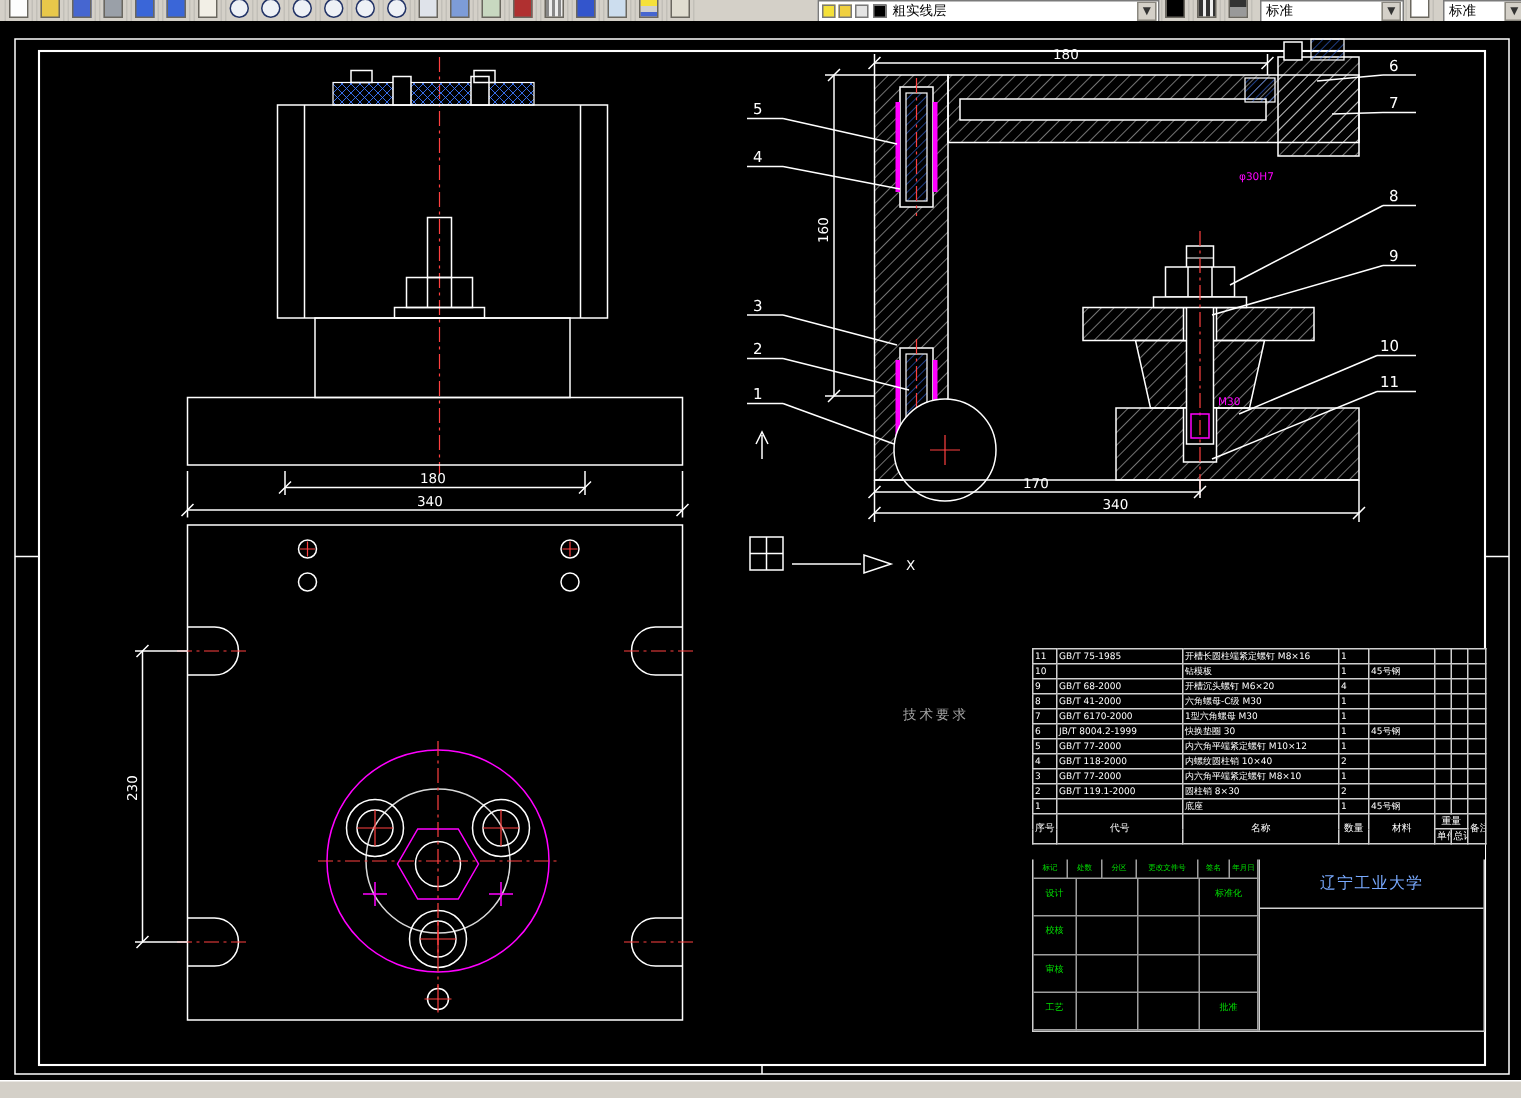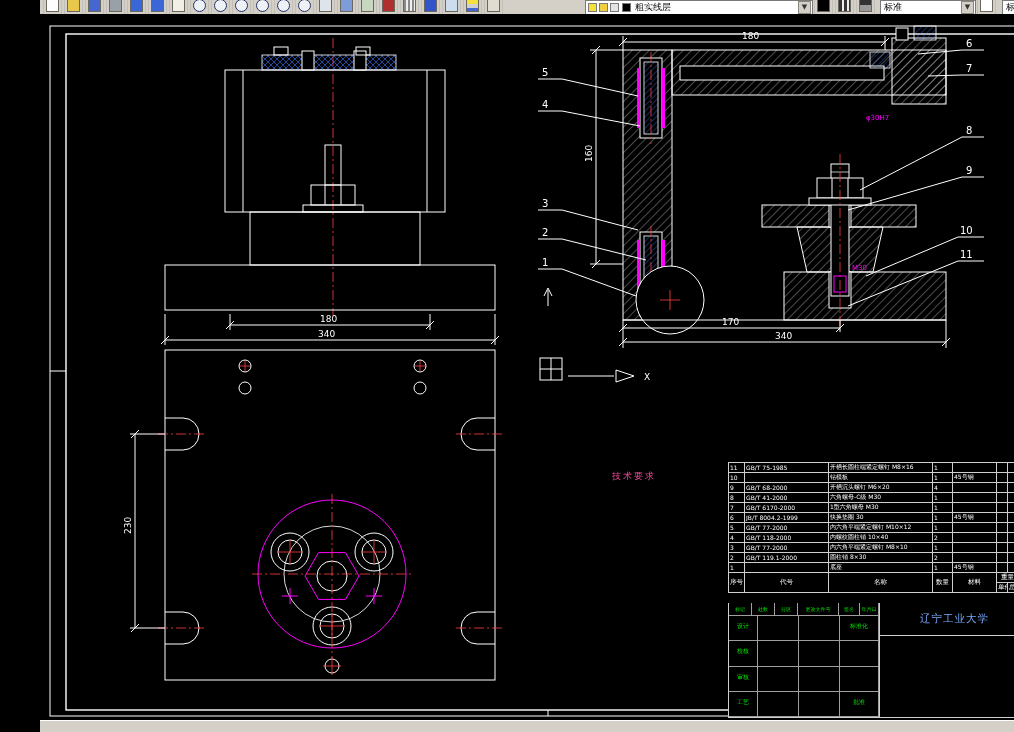--- a/index.html
+++ b/index.html
@@ -1,17 +1,17 @@
 <!DOCTYPE html>
 <html><head>
 <meta charset="utf-8">
 <style>
   html,body{margin:0;padding:0;background:#000;width:1014px;height:732px;overflow:hidden;
     font-family:"DejaVu Sans",sans-serif;}
-  .app{position:relative;width:880px;height:732px;margin-left:40px;}
+  .app{position:relative;width:880px;height:732px;}
 
   
   .toolbar{position:absolute;left:0;top:0;width:1014px;height:14px;background:#d4d0c8;
     border-bottom:1px solid #808080;overflow:hidden;}
   .tgroup{position:absolute;top:0;display:flex;}
   #g1{left:2px;} #g2{left:773px;} #g3{left:936px;}
   .tbtn{width:17px;height:18px;margin:-5px 1px 0 1px;display:inline-flex;align-items:center;
     justify-content:center;background:#d4d0c8;border:1px solid #c2bfb8;}
   .tbtn i{display:block;width:11px;height:11px;background:#cfccc4;border:1px solid #6a675f;}
   .ic-open i{background:#e8c84a}.ic-save i{background:#4666d0}.ic-print i{background:#9aa0a8}
@@ -50,26 +50,26 @@
   .fx{fill:url(#hX);stroke:#fff;stroke-width:.8;}
   .m{stroke:#ff00ff;fill:none;stroke-width:1;}
   .mf{fill:#ff00ff;}
   .r{stroke:#ff4040;stroke-width:.8;fill:none;}
   .rc{stroke:#ff4040;stroke-width:.8;stroke-dasharray:10 3 2 3;fill:none;}
   .dim{fill:#fff;font-size:9px;}
   .bal{fill:#fff;font-size:10px;}
   .mt{fill:#ff00ff;font-size:7px;}
 
   
-  .techreq{position:absolute;left:535px;top:456px;width:118px;color:#ec4899;}
+  .techreq{position:absolute;left:565px;top:456px;width:118px;color:#a3a3a3;}
   .tr-title{font-size:9px;text-align:center;letter-spacing:2px;margin-bottom:2px;}
   .tr-lines div{font-size:8px;line-height:10.5px;white-space:nowrap;overflow:hidden;}
 
   
-  .tb{position:absolute;left:688px;top:448px;width:302px;height:256px;background:#000;color:#fff;}
+  .tb{position:absolute;left:688px;top:418px;width:302px;height:256px;background:#000;color:#fff;}
   table.bom{border-collapse:collapse;table-layout:fixed;width:302px;}
   table.bom td,table.bom th{border:1px solid #cfcfcf;font-size:6px;font-weight:normal;
     height:9px;padding:0 1px;white-space:nowrap;overflow:hidden;color:#fff;text-align:left;}
   table.bom th{text-align:center;font-size:6.5px;}
   .tb-lower{position:absolute;top:141px;left:0;width:300px;height:114px;display:flex;
     border:1px solid #cfcfcf;border-top:none;}
   .cell{border-right:1px solid #9f9f9f;border-bottom:1px solid #9f9f9f;overflow:hidden;}
   .tbl-left{width:150px;display:flex;flex-direction:column;border-right:1px solid #cfcfcf;}
   .rowA{height:13px;display:flex;}
   .rowA span{display:block;font-size:5px;color:#00e000;text-align:center;line-height:12px;}

